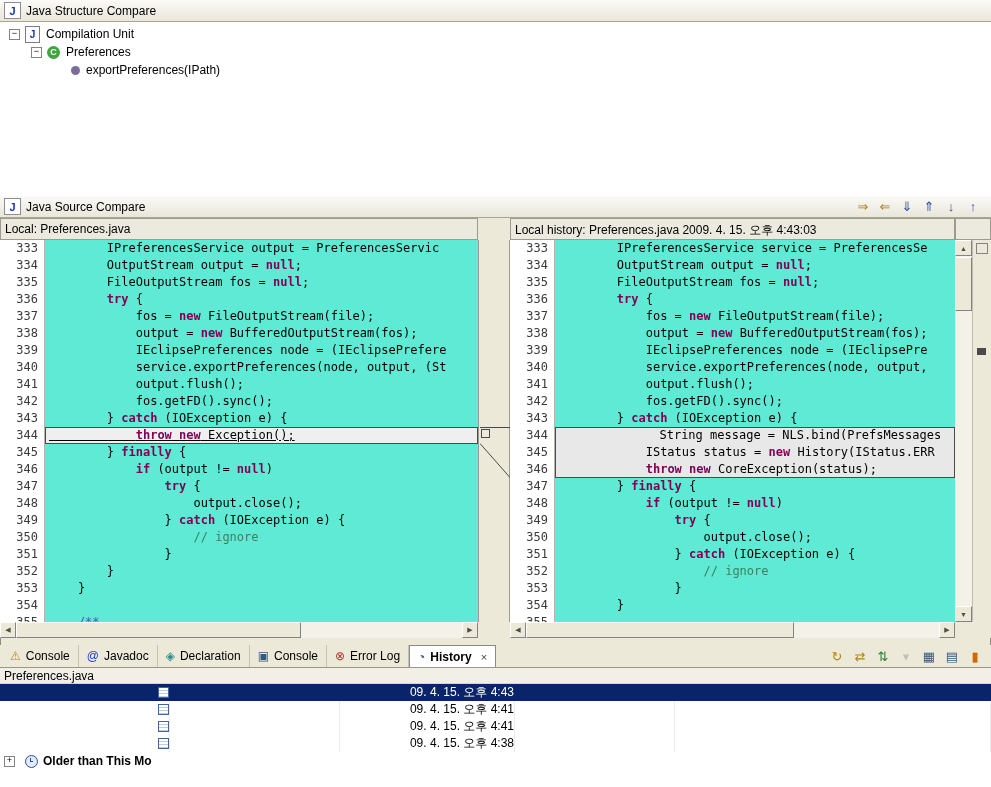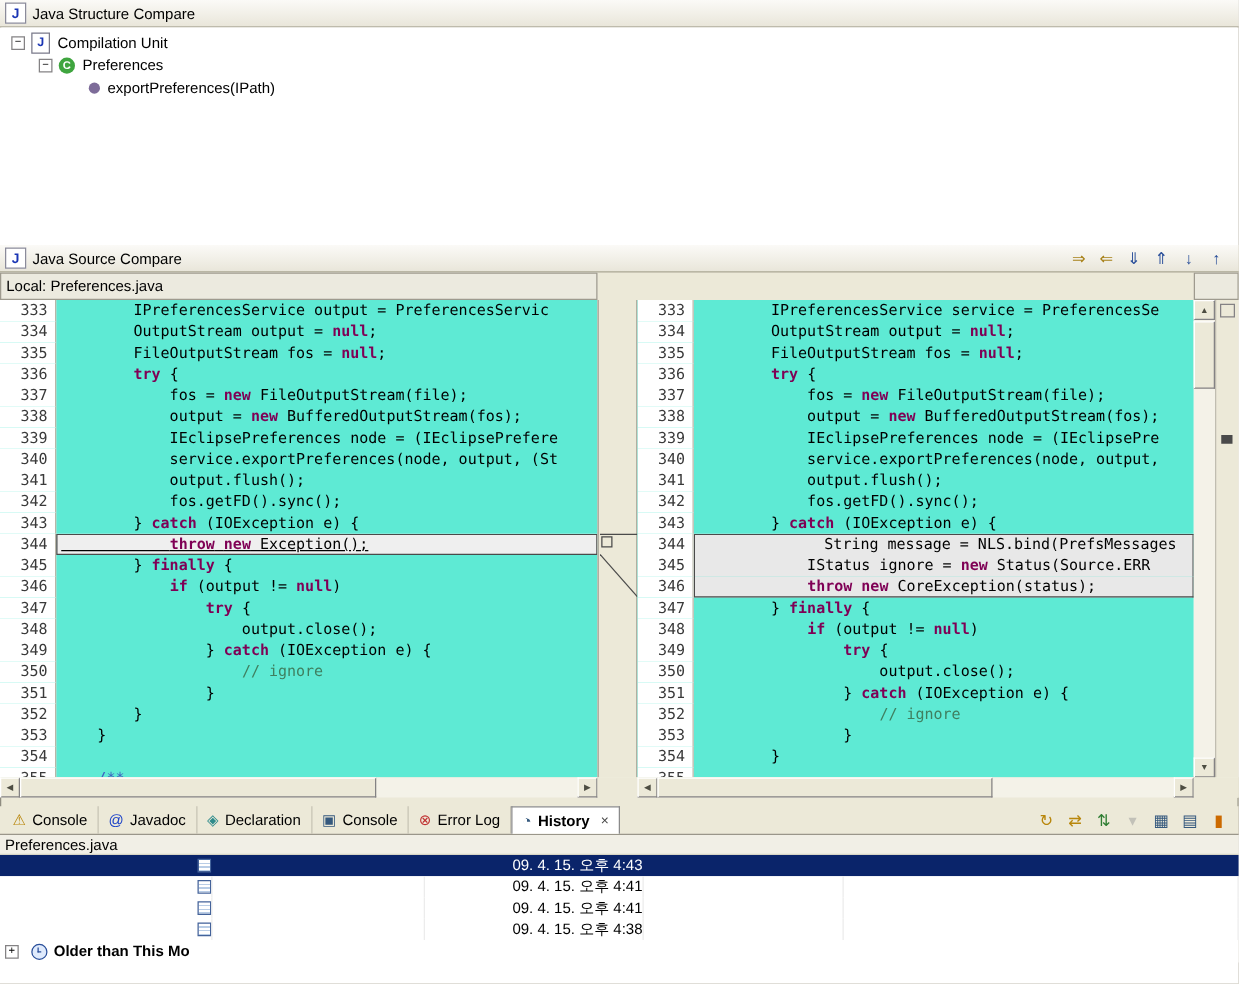--- a/index.html
+++ b/index.html
@@ -161,20 +161,21 @@
           <span class="tbtn" style="color: rgb(168, 130, 26);">⇐</span>
           <span class="tbtn" style="color: rgb(42, 79, 154);">⇓</span>
           <span class="tbtn" style="color: rgb(42, 79, 154);">⇑</span>
           <span class="tbtn" style="color: rgb(42, 79, 154);">↓</span>
           <span class="tbtn" style="color: rgb(42, 79, 154);">↑</span>
         </span>
     </div>
 
     <div class="pane-headers">
       <div class="pane-header left">Local: Preferences.java</div>
+      <div class="pane-header right">Local history: Preferences.java 2009. 4. 15. 오후 4:43:03</div>
       <div class="header-filler"></div>
     </div>
 
     <div class="code-row">
       <div class="code-pane" id="left-pane">
           <div class="code-line"><span class="lnum">333</span><span class="ltxt"><span class="tok-p">        IPreferencesService output = PreferencesServic</span></span></div>
           <div class="code-line"><span class="lnum">334</span><span class="ltxt"><span class="tok-p">        OutputStream output = </span><span class="tok-k">null</span><span class="tok-p">;</span></span></div>
           <div class="code-line"><span class="lnum">335</span><span class="ltxt"><span class="tok-p">        FileOutputStream fos = </span><span class="tok-k">null</span><span class="tok-p">;</span></span></div>
           <div class="code-line"><span class="lnum">336</span><span class="ltxt"><span class="tok-p">        </span><span class="tok-k">try</span><span class="tok-p"> {</span></span></div>
           <div class="code-line"><span class="lnum">337</span><span class="ltxt"><span class="tok-p">            fos = </span><span class="tok-k">new</span><span class="tok-p"> FileOutputStream(file);</span></span></div>
@@ -210,21 +211,21 @@
           <div class="code-line"><span class="lnum">335</span><span class="ltxt"><span class="tok-p">        FileOutputStream fos = </span><span class="tok-k">null</span><span class="tok-p">;</span></span></div>
           <div class="code-line"><span class="lnum">336</span><span class="ltxt"><span class="tok-p">        </span><span class="tok-k">try</span><span class="tok-p"> {</span></span></div>
           <div class="code-line"><span class="lnum">337</span><span class="ltxt"><span class="tok-p">            fos = </span><span class="tok-k">new</span><span class="tok-p"> FileOutputStream(file);</span></span></div>
           <div class="code-line"><span class="lnum">338</span><span class="ltxt"><span class="tok-p">            output = </span><span class="tok-k">new</span><span class="tok-p"> BufferedOutputStream(fos);</span></span></div>
           <div class="code-line"><span class="lnum">339</span><span class="ltxt"><span class="tok-p">            IEclipsePreferences node = (IEclipsePre</span></span></div>
           <div class="code-line"><span class="lnum">340</span><span class="ltxt"><span class="tok-p">            service.exportPreferences(node, output,</span></span></div>
           <div class="code-line"><span class="lnum">341</span><span class="ltxt"><span class="tok-p">            output.flush();</span></span></div>
           <div class="code-line"><span class="lnum">342</span><span class="ltxt"><span class="tok-p">            fos.getFD().sync();</span></span></div>
           <div class="code-line"><span class="lnum">343</span><span class="ltxt"><span class="tok-p">        } </span><span class="tok-k">catch</span><span class="tok-p"> (IOException e) {</span></span></div>
           <div class="code-line hl-start"><span class="lnum">344</span><span class="ltxt"><span class="tok-p">            String message = NLS.bind(PrefsMessages</span></span></div>
-          <div class="code-line hl-mid"><span class="lnum">345</span><span class="ltxt"><span class="tok-p">            IStatus ignore = </span><span class="tok-k">new</span><span class="tok-p"> Status(Source.ERR</span></span></div>
+          <div class="code-line hl-mid"><span class="lnum">345</span><span class="ltxt"><span class="tok-p">            IStatus status = </span><span class="tok-k">new</span><span class="tok-p"> History(IStatus.ERR</span></span></div>
           <div class="code-line hl-end"><span class="lnum">346</span><span class="ltxt"><span class="tok-p">            </span><span class="tok-k">throw</span><span class="tok-p"> </span><span class="tok-k">new</span><span class="tok-p"> CoreException(status);</span></span></div>
           <div class="code-line"><span class="lnum">347</span><span class="ltxt"><span class="tok-p">        } </span><span class="tok-k">finally</span><span class="tok-p"> {</span></span></div>
           <div class="code-line"><span class="lnum">348</span><span class="ltxt"><span class="tok-p">            </span><span class="tok-k">if</span><span class="tok-p"> (output != </span><span class="tok-k">null</span><span class="tok-p">)</span></span></div>
           <div class="code-line"><span class="lnum">349</span><span class="ltxt"><span class="tok-p">                </span><span class="tok-k">try</span><span class="tok-p"> {</span></span></div>
           <div class="code-line"><span class="lnum">350</span><span class="ltxt"><span class="tok-p">                    output.close();</span></span></div>
           <div class="code-line"><span class="lnum">351</span><span class="ltxt"><span class="tok-p">                } </span><span class="tok-k">catch</span><span class="tok-p"> (IOException e) {</span></span></div>
           <div class="code-line"><span class="lnum">352</span><span class="ltxt"><span class="tok-p">                    </span><span class="tok-c">// ignore</span></span></div>
           <div class="code-line"><span class="lnum">353</span><span class="ltxt"><span class="tok-p">                }</span></span></div>
           <div class="code-line"><span class="lnum">354</span><span class="ltxt"><span class="tok-p">        }</span></span></div>
           <div class="code-line"><span class="lnum">355</span><span class="ltxt"><span class="tok-p"></span></span></div>

